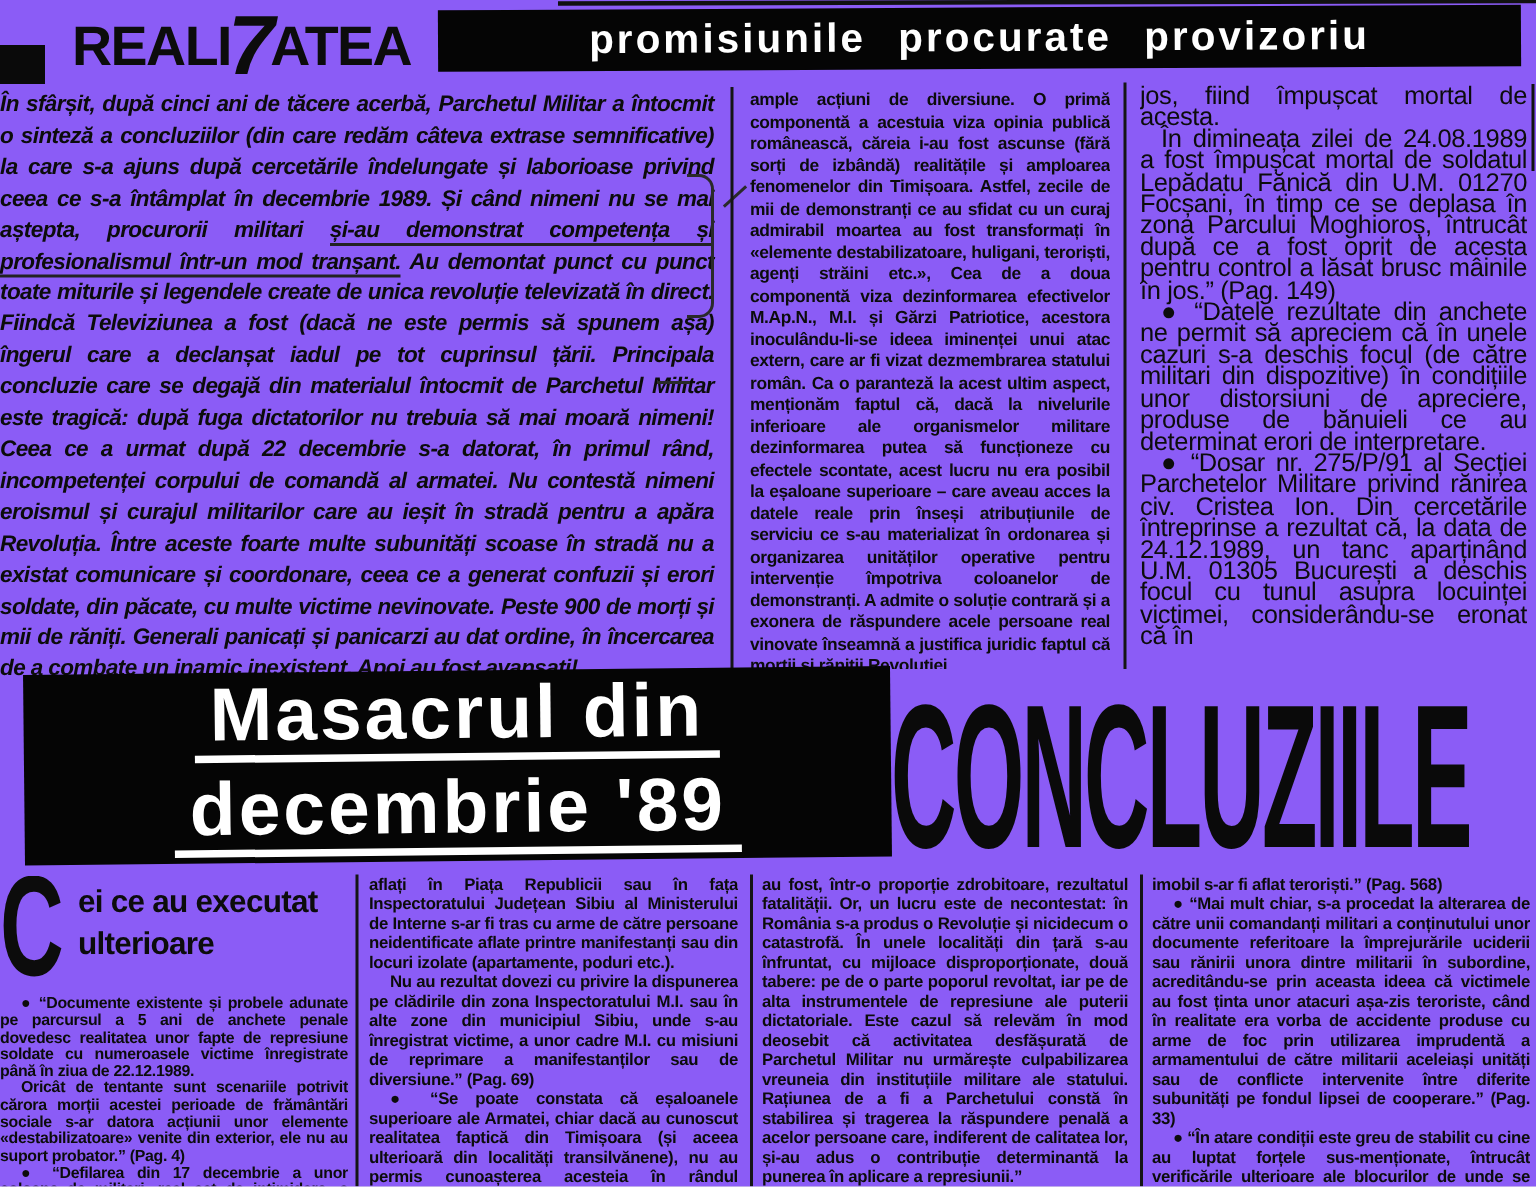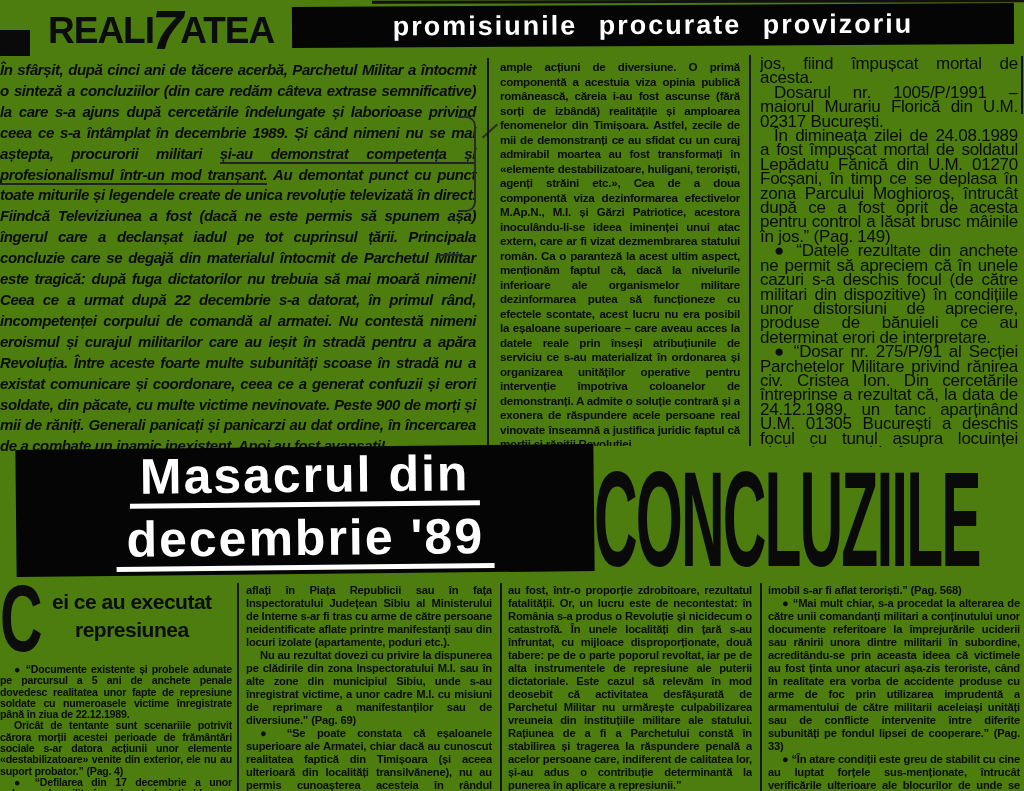--- a/index.html
+++ b/index.html
@@ -1,18 +1,18 @@
 <!DOCTYPE html>
 <html lang="ro"><head>
 <meta charset="utf-8">
 <style>
   html,body{margin:0;padding:0;background:#e8e8e4;}
   .page{
     position:relative;width:1024px;height:791px;margin:0 auto;
-    background:#4d7c0f;overflow:hidden;color:#0c0c0c;
+    background:#8b5cf6;overflow:hidden;color:#0c0c0c;
     font-family:"Liberation Sans",sans-serif;
   }
   
   .top-line{position:absolute;left:372px;top:0;width:652px;height:3px;background:#111;transform:rotate(-0.15deg);}
   .corner-sq{position:absolute;left:0;top:30px;width:30px;height:26px;background:#0a0a0a;}
   .logo{position:absolute;left:48px;top:10px;font-weight:800;font-size:37px;letter-spacing:-1px;white-space:nowrap;}
   .logo .seven{display:inline-block;font-size:56px;line-height:0;position:relative;top:6px;margin:0 -2px;font-style:italic;}
   .banner{
     position:absolute;left:292px;top:5px;width:722px;height:41px;background:#050505;color:#fff;
     display:flex;align-items:center;justify-content:center;
@@ -57,21 +57,21 @@
   .bcol{position:absolute;top:584px;height:207px;text-align:justify;font-weight:600;font-size:10.6px;letter-spacing:-0.2px;overflow:hidden;}
   .bcol1{left:0;width:232px;line-height:11.3px;}
   .bcol2{left:246px;width:246px;line-height:13px;font-size:11.2px;}
   .bcol3{left:508px;width:244px;line-height:13px;font-size:11.2px;}
   .bcol4{left:768px;width:252px;line-height:13px;font-size:11.2px;}
   .bhead{position:relative;height:76px;margin-bottom:4px;}
   .bhead .dropcap{
     position:absolute;left:0;top:-6px;font-size:95px;line-height:80px;font-weight:800;
     transform:scaleX(0.62);transform-origin:left top;
   }
-  .bhead .hlines{position:absolute;left:52px;top:4px;font-weight:800;font-size:21px;line-height:28px;letter-spacing:-0.5px;white-space:nowrap;text-align:center;}
+  .bhead .hlines{position:absolute;left:52px;top:4px;font-weight:800;font-size:21px;line-height:28px;letter-spacing:-0.5px;white-space:nowrap;text-align:left;}
   .b-bold{font-weight:800;}
   .edge-mark{position:absolute;background:#111;}
 </style>
 </head>
 <body>
 
 <div class="page">
 
   <div class="top-line"></div>
   <div class="corner-sq"></div>
@@ -89,40 +89,39 @@
   <div class="vdiv" style="left:487px;top:58px;height:388px;"></div>
   <div class="vdiv" style="left:749px;top:55px;height:391px;"></div>
   <div class="edge-mark" style="left:1021px;top:56px;width:2px;height:58px;"></div>
 
   <div class="tcol tcol2">
     <div class="para">ample acțiuni de diversiune. O primă componentă a acestuia viza opinia publică românească, căreia i-au fost ascunse (fără sorți de izbândă) realitățile și amploarea fenomenelor din Timișoara. Astfel, zecile de mii de demonstranți ce au sfidat cu un curaj admirabil moartea au fost transformați în «elemente destabilizatoare, huligani, teroriști, agenți străini etc.», Cea de a doua componentă viza dezinformarea efectivelor M.Ap.N., M.I. și Gărzi Patriotice, acestora inoculându-li-se ideea iminenței unui atac extern, care ar fi vizat dezmembrarea statului român. Ca o paranteză la acest ultim aspect, menționăm faptul că, dacă la nivelurile inferioare ale organismelor militare dezinformarea putea să funcționeze cu efectele scontate, acest lucru nu era posibil la eșaloane superioare – care aveau acces la datele reale prin înseși atribuțiunile de serviciu ce s-au materializat în ordonarea și organizarea unităților operative pentru intervenție împotriva coloanelor de demonstranți. A admite o soluție contrară și a exonera de răspundere acele persoane real vinovate înseamnă a justifica juridic faptul că morții și răniții Revoluției</div>
   </div>
 
   <div class="tcol tcol3">
     <div class="para">jos, fiind împușcat mortal de acesta.</div>
-    <div class="para indent">Dosarul nr. 1005/P/1991 – maiorul Murariu Florică din U.M. 02317 București.</div>
     <div class="para indent">În dimineața zilei de 24.08.1989 a fost împușcat mortal de soldatul Lepădatu Fănică din U.M. 01270 Focșani, în timp ce se deplasa în zona Parcului Moghioroș, întrucât după ce a fost oprit de acesta pentru control a lăsat brusc mâinile în jos.” (Pag. 149)</div>
     <div class="para indent">● “Datele rezultate din anchete ne permit să apreciem că în unele cazuri s-a deschis focul (de către militari din dispozitive) în condițiile unor distorsiuni de apreciere, produse de bănuieli ce au determinat erori de interpretare.</div>
     <div class="para indent">● “Dosar nr. 275/P/91 al Secției Parchetelor Militare privind rănirea civ. Cristea Ion. Din cercetările întreprinse a rezultat că, la data de 24.12.1989, un tanc aparținând U.M. 01305 București a deschis focul cu tunul asupra locuinței victimei, considerându-se eronat că în</div>
   </div>
 
   <div class="headbox">
     <span class="hline">Masacrul din</span>
     <span class="hline">decembrie '89</span>
   </div>
   <div class="concl">CONCLUZIILE</div>
 
   <div class="vdiv" style="left:237px;top:583px;height:208px;"></div>
   <div class="vdiv" style="left:500px;top:583px;height:208px;"></div>
   <div class="vdiv" style="left:760px;top:583px;height:208px;"></div>
 
   <div class="bcol bcol1">
     <div class="bhead">
       <span class="dropcap">C</span>
-      <span class="hlines"><span>ei ce au executat</span><br><span>represiunea</span></span>
+      <span class="hlines"><span>ei ce au executat</span><br><span>ulterioare</span></span>
     </div>
     <div class="para indent">● “Documente existente și probele adunate pe parcursul a 5 ani de anchete penale dovedesc realitatea unor fapte de represiune soldate cu numeroasele victime înregistrate până în ziua de 22.12.1989.</div>
     <div class="para indent">Oricât de tentante sunt scenariile potrivit cărora morții acestei perioade de frământări sociale s-ar datora acțiunii unor elemente «destabilizatoare» venite din exterior, ele nu au suport probator.” (Pag. 4)</div>
     <div class="para indent">● “Defilarea din 17 decembrie a unor coloane de militari, real act de intimidare, a marcat</div>
   </div>
 
   <div class="bcol bcol2">
     <div class="para">aflați în Piața Republicii sau în fața Inspectoratului Județean Sibiu al Ministerului de Interne s-ar fi tras cu arme de către persoane neidentificate aflate printre manifestanți sau din locuri izolate (apartamente, poduri etc.).</div>
     <div class="para indent">Nu au rezultat dovezi cu privire la dispunerea pe clădirile din zona Inspectoratului M.I. sau în alte zone din municipiul Sibiu, unde s-au înregistrat victime, a unor cadre M.I. cu misiuni de reprimare a manifestanților sau de diversiune.” (Pag. 69)</div>
     <div class="para indent">● “Se poate constata că eșaloanele superioare ale Armatei, chiar dacă au cunoscut realitatea faptică din Timișoara (și aceea ulterioară din localități transilvănene), nu au permis cunoașterea acesteia în rândul efectivelor ce urmau a fi angajate în operațiuni de reprimare.” (Pag. 267)</div>

